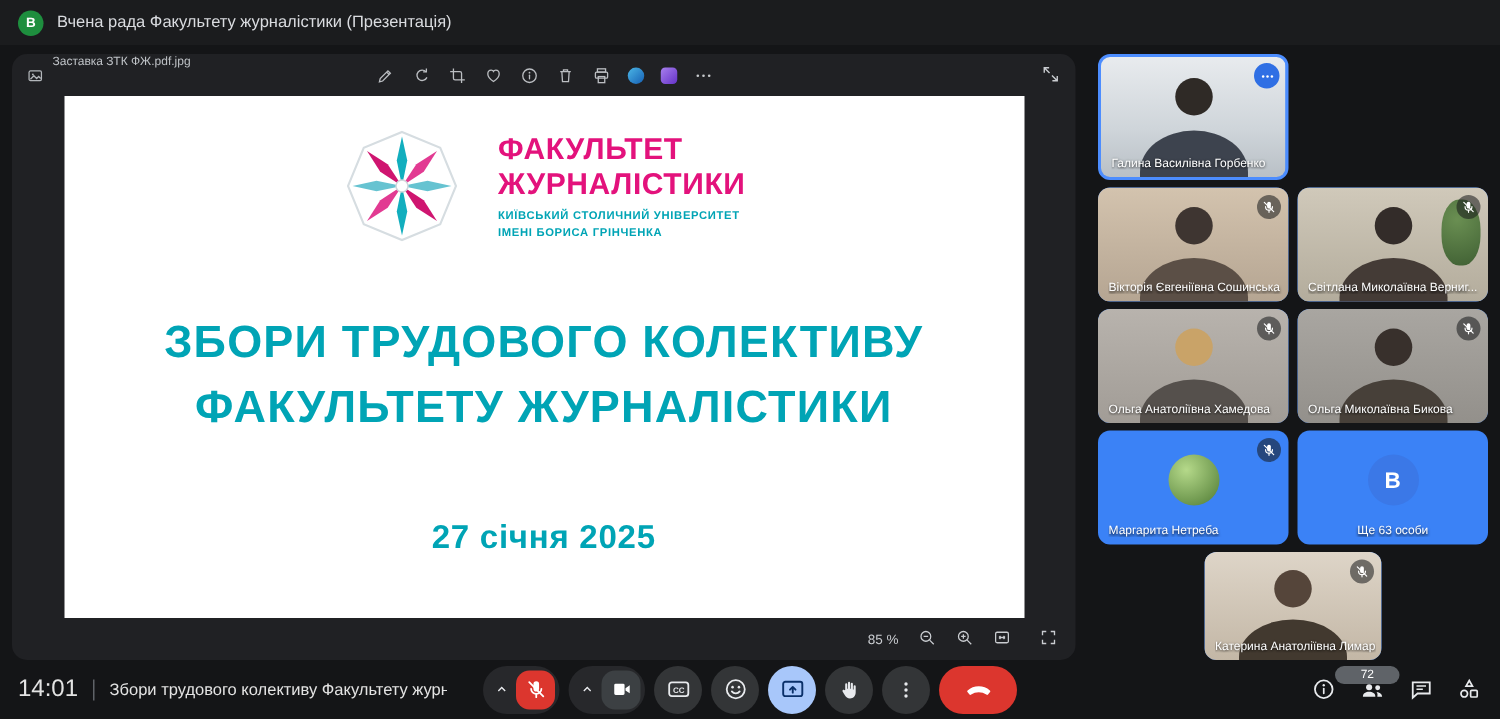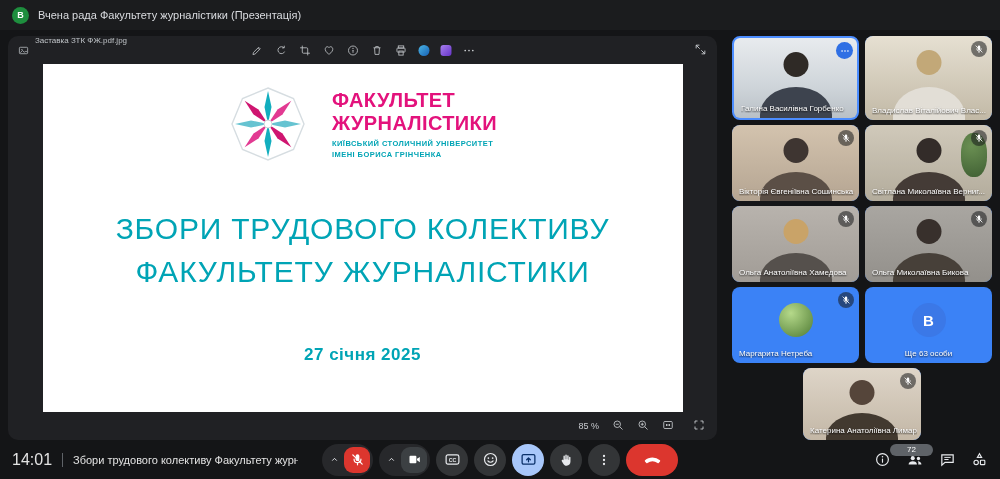--- a/index.html
+++ b/index.html
@@ -33,23 +33,23 @@
     background:#ffffff;overflow:hidden}
   .vzoom{position:absolute;left:0;right:0;bottom:0;height:28px;display:flex;align-items:center;
     justify-content:flex-end;gap:13px;padding:0 12px}
   .zlevel{color:#c9ccd0;font-size:9px}
 
   
   .brandRow{display:flex;align-items:center;justify-content:center;gap:24px;margin-top:20px}
   .bl1,.bl2{font-size:20px;font-weight:bold;color:var(--pink);line-height:1.12;letter-spacing:.4px}
   .bsub{font-size:7.5px;font-weight:bold;color:var(--teal);letter-spacing:.45px;margin-top:5px}
   .bsub2{font-size:7.5px;font-weight:bold;color:var(--teal);letter-spacing:.45px;margin-top:2px}
-  .slideTitle{margin-top:44px;text-align:center;color:var(--teal);font-size:30px;font-weight:normal;
+  .slideTitle{margin-top:44px;text-align:center;color:var(--teal);font-size:30px;font-weight:bold;
     letter-spacing:.8px;line-height:1.42}
-  .slideDate{margin-top:52px;text-align:center;color:var(--teal);font-size:17px;font-weight:bold;
+  .slideDate{margin-top:52px;text-align:center;color:var(--teal);font-size:22px;font-weight:bold;
     letter-spacing:.5px}
 
   
   .tiles{position:absolute;left:732px;top:36px;width:260px;height:404px}
   .tile{position:absolute;border-radius:8px;overflow:hidden;background:#3b82f6;cursor:pointer}
   .t0{left:0;top:0;width:127px;height:84px;border:2px solid #4c8dff;
       --bg:linear-gradient(180deg,#e8ebee 0%,#cfd5da 60%,#b9c0c6 100%);--hc:#2f2a26;--bc:#3d434e}
   .t1{left:133px;top:0;width:127px;height:84px;
       --bg:linear-gradient(180deg,#e6e0d2,#c2b9a6);--hc:#c2a878;--bc:#e2ded6}
   .t2{left:0;top:89px;width:127px;height:76px;
@@ -279,34 +279,20 @@
             <g fill="#fff">
               <circle cx="5" cy="12" r="2"></circle>
               <circle cx="12" cy="12" r="2"></circle>
               <circle cx="19" cy="12" r="2"></circle>
             </g>
           </svg>
       </button>
       <span class="pname">Галина Василівна Горбенко</span>
     </div>
 
-    <div class="tile t1">
-      <div class="ph"></div>
-      <div class="micoff">
-        <svg width="10" height="10" viewBox="0 0 24 24">
-            <g fill="none" stroke="#fff" stroke-width="1.9" stroke-linecap="round">
-              <rect x="9" y="3.5" width="6" height="11" rx="3" fill="#fff" stroke="none"></rect>
-              <path d="M6.5 11.5a5.5 5.5 0 0 0 11 0"></path>
-              <path d="M12 17.5v3"></path>
-              <path d="M4.5 4.5l15 15"></path>
-            </g>
-          </svg>
-      </div>
-      <span class="pname">Владислав Віталійович Влас...</span>
-    </div>
 
     <div class="tile t2">
       <div class="ph"></div>
       <div class="micoff">
         <svg width="10" height="10" viewBox="0 0 24 24">
             <g fill="none" stroke="#fff" stroke-width="1.9" stroke-linecap="round">
               <rect x="9" y="3.5" width="6" height="11" rx="3" fill="#fff" stroke="none"></rect>
               <path d="M6.5 11.5a5.5 5.5 0 0 0 11 0"></path>
               <path d="M12 17.5v3"></path>
               <path d="M4.5 4.5l15 15"></path>

